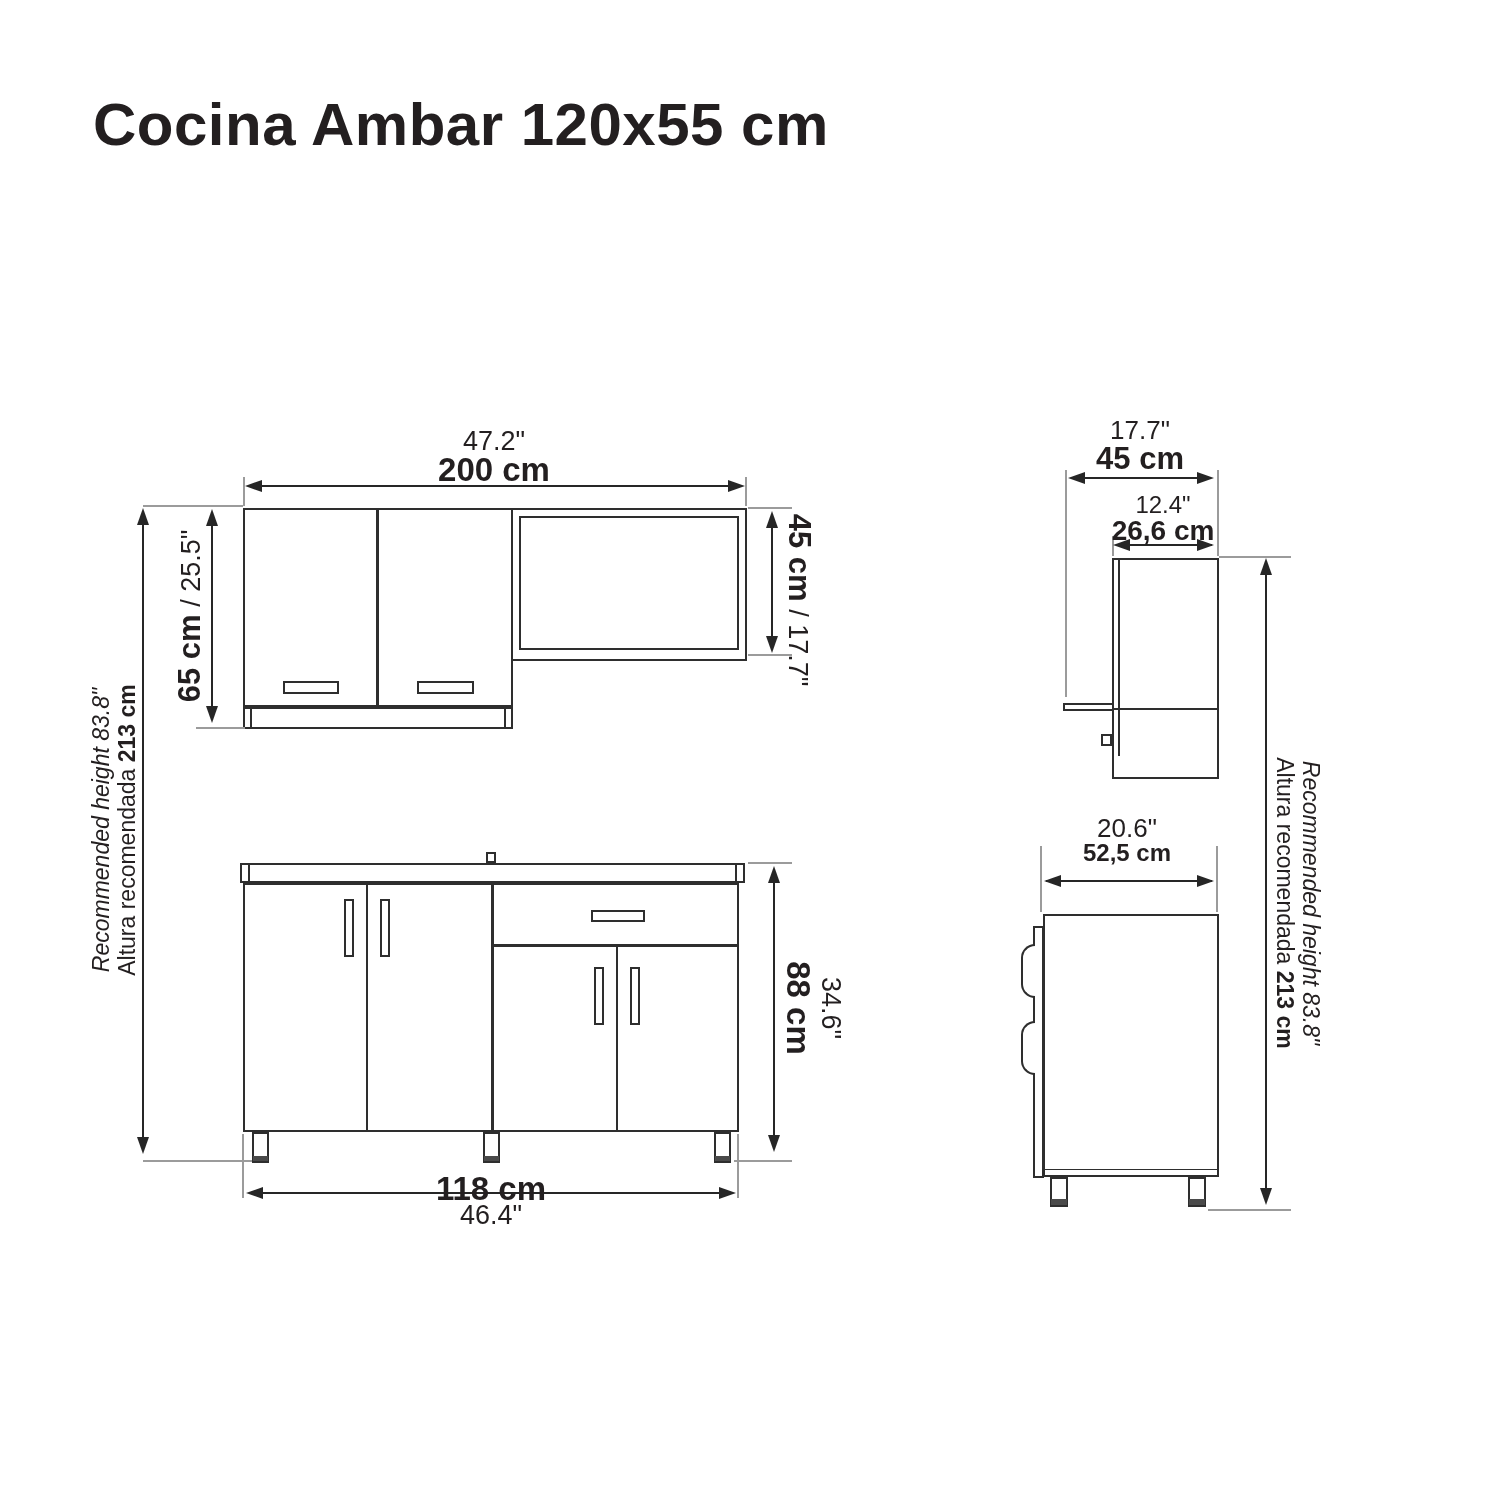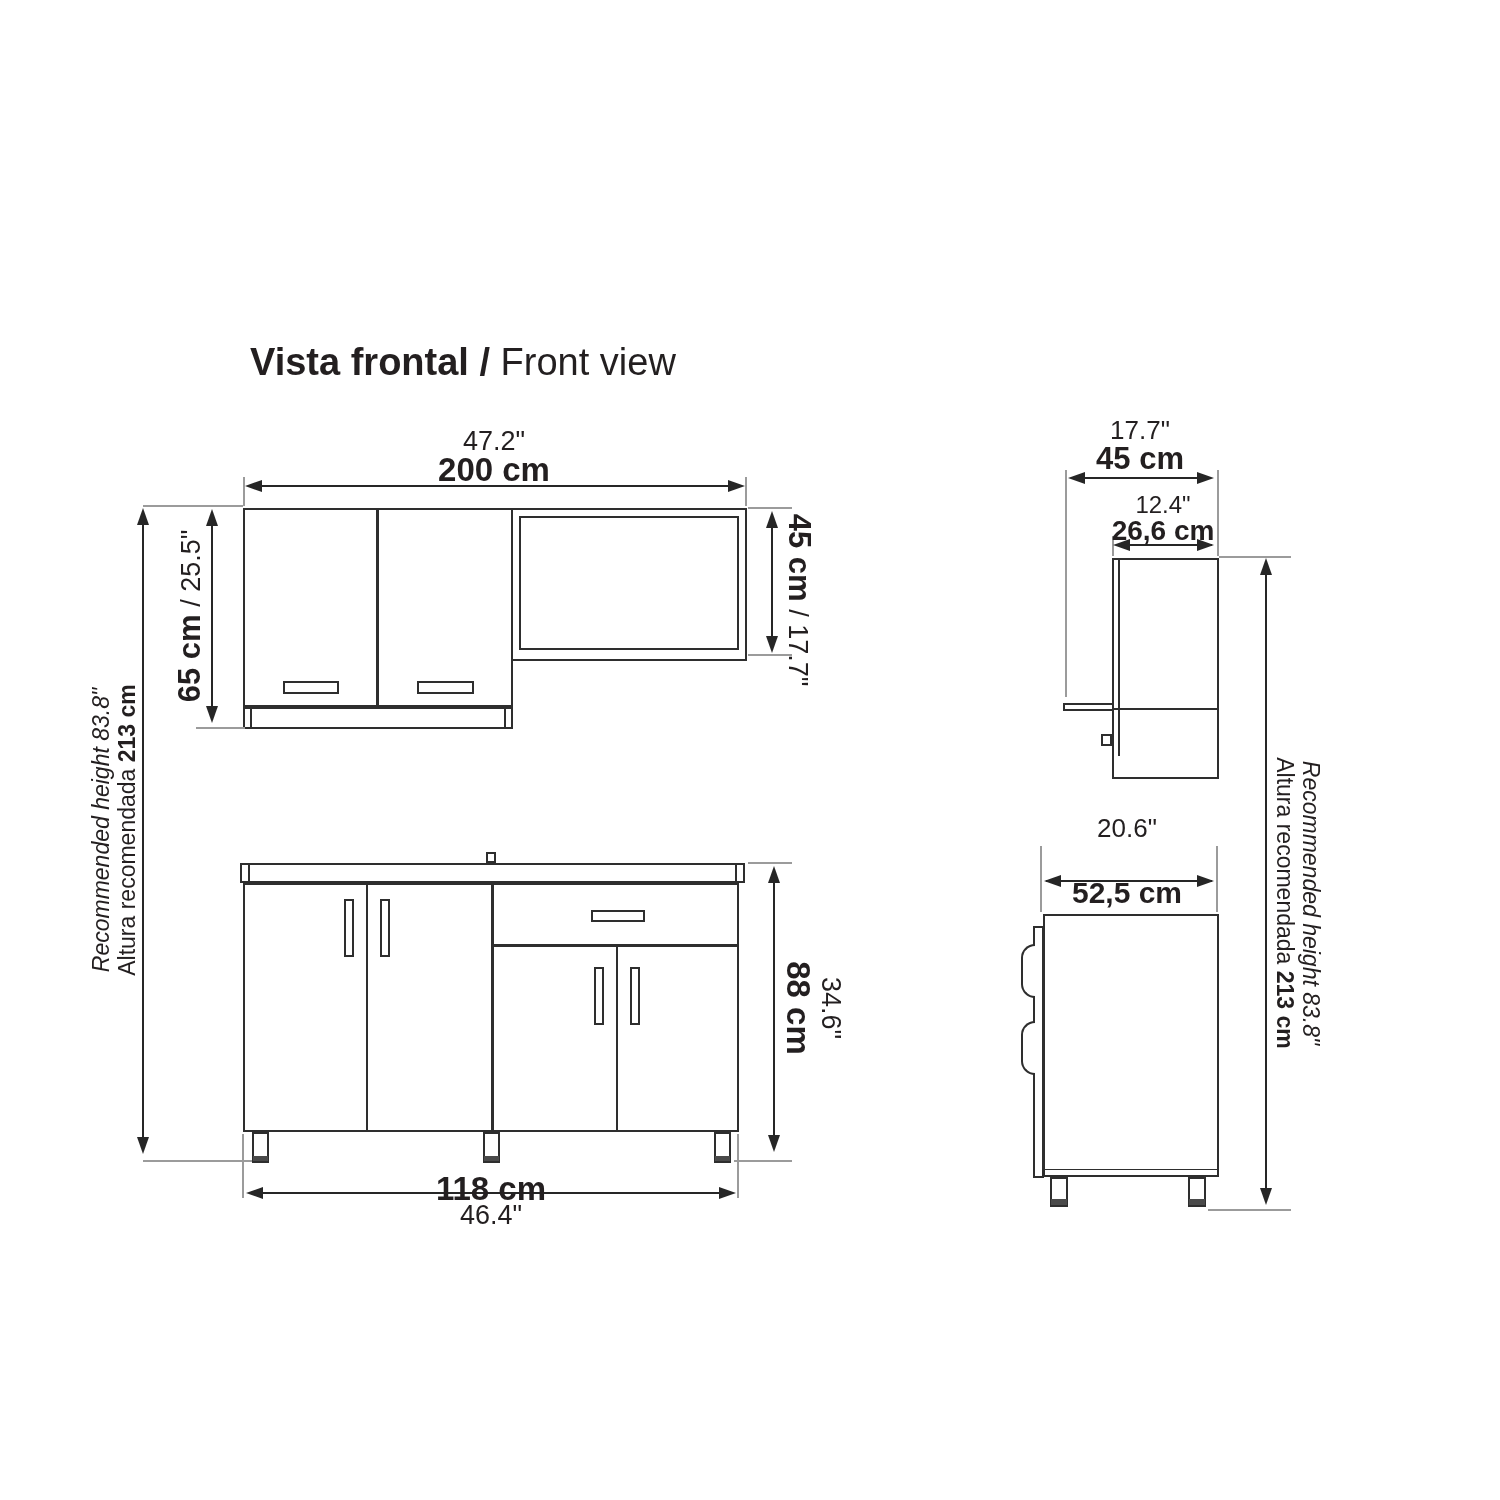--- a/index.html
+++ b/index.html
@@ -39,24 +39,22 @@
   .leg{position:absolute;border:2px solid #2e2e2e;background:#fff;box-sizing:border-box;}
   .foot{position:absolute;left:-1px;right:-1px;bottom:0;height:5px;background:#4a4a4a;}
   .arc{position:absolute;border:2px solid #2e2e2e;border-right:none;background:#fff;
        border-radius:28px 0 0 28px / 28px 0 0 28px;box-sizing:border-box;}
 </style>
 </head>
 <body>
 
 <div id="canvas">
 
+  <div class="title" style="left:93px;top:90px;">Cocina Ambar 120x55 cm</div>
 
-  <div class="heading" style="left:250px;top:341px;">
-    <span class="hb">Vista frontal</span><span class="hb"> / </span><span class="hl">Front view</span>
-  </div>
 
   <div class="box" style="left:243px;top:508px;width:270px;height:199px;"></div>
   <div class="dv" style="left:376px;top:508px;height:199px;width:3px;"></div>
   <div class="box" style="left:283px;top:681px;width:56px;height:13px;"></div>
   <div class="box" style="left:417px;top:681px;width:57px;height:13px;"></div>
   <div class="box" style="left:243px;top:707px;width:270px;height:22px;"></div>
   <div class="dv" style="left:250px;top:707px;height:22px;"></div>
   <div class="dv" style="left:504px;top:707px;height:22px;"></div>
   <div class="box" style="left:511px;top:508px;width:236px;height:153px;">
     <div class="inner-shelf"></div>
@@ -171,21 +169,21 @@
   <div class="leg" style="left:1188px;top:1177px;width:18px;height:30px;">
       <div class="foot" style="height:6px;"></div>
     </div>
 
   <div class="exv" style="left:1040px;top:846px;height:66px;"></div>
   <div class="exv" style="left:1216px;top:846px;height:66px;"></div>
   <div class="dimh" style="left:1046px;top:880px;width:166px;"></div>
   <div class="ar l" style="left:1044px;top:875px;"></div>
   <div class="ar r" style="left:1197px;top:875px;"></div>
   <div class="lab inch ctr" style="left:1127px;top:814px;font-size:26px;">20.6"</div>
-  <div class="lab cm ctr" style="left:1127px;top:876px;font-size:30px;">52,5 cm</div>
+  <div class="lab cm ctr" style="left:1127px;top:840px;font-size:24px;">52,5 cm</div>
 
   <div class="exh" style="left:1219px;top:556px;width:72px;"></div>
   <div class="exh" style="left:1208px;top:1209px;width:83px;"></div>
   <div class="dimv" style="left:1265px;top:563px;height:637px;"></div>
   <div class="ar u" style="left:1260px;top:558px;"></div>
   <div class="ar d" style="left:1260px;top:1188px;"></div>
   <div class="lab rec rotr" style="left:1297px;top:903px;">
     <div class="it">Recommended height 83.8"</div>
     <div><span>Altura recomendada </span><span class="b">213 cm</span></div>
   </div>

